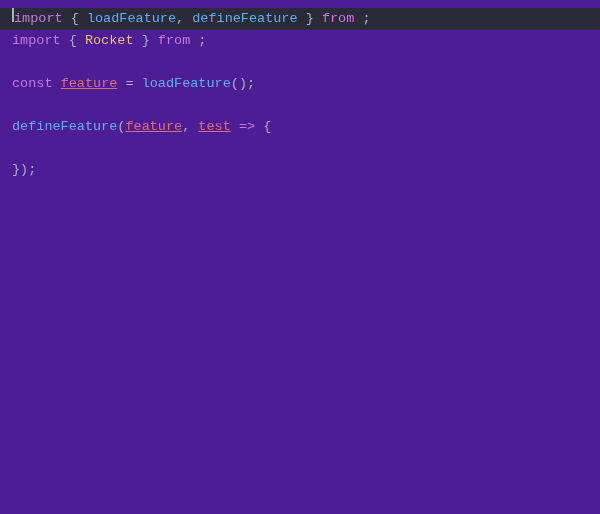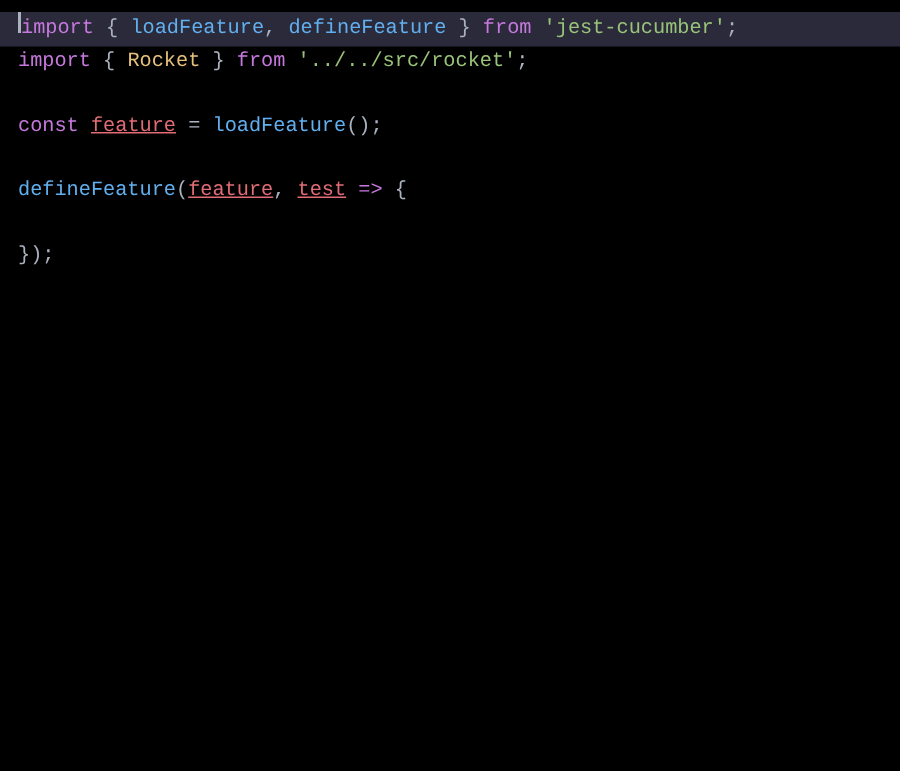--- a/index.html
+++ b/index.html
@@ -14,21 +14,21 @@
       background-color: #1e1e2e;
       font-family: 'Courier New', Courier, monospace;
       font-size: 13.5px;
       line-height: 1.6;
       overflow: hidden;
     }
 
     .code-editor {
       width: 100%;
       height: 100%;
-      background-color: #000000;
+      background-color: #4c1d95;
       padding: 8px 0;
     }
 
     .code-line {
       display: flex;
       align-items: baseline;
       padding: 0 12px;
       white-space: pre;
       min-height: 21px;
     }
@@ -63,25 +63,25 @@
       0%, 100% { opacity: 1; }
       50% { opacity: 0; }
     }
   </style>
 </head>
 <body>
 
 <div class="code-editor">
 
   <div class="code-line highlighted">
-    <span class="cursor"></span><span class="kw-import">import</span><span class="plain"> { </span><span class="func-name">loadFeature</span><span class="plain">, </span><span class="func-name">defineFeature</span><span class="plain"> } </span><span class="kw-from">from</span><span class="plain"> </span><span class="string">'jest-cucumber'</span><span class="plain">;</span>
+    <span class="cursor"></span><span class="kw-import">import</span><span class="plain"> { </span><span class="func-name">loadFeature</span><span class="plain">, </span><span class="func-name">defineFeature</span><span class="plain"> } </span><span class="kw-from">from</span><span class="plain"> </span><span class="plain">;</span>
   </div>
 
   <div class="code-line">
-    <span class="kw-import">import</span><span class="plain"> { </span><span class="prop">Rocket</span><span class="plain"> } </span><span class="kw-from">from</span><span class="plain"> </span><span class="string">'../../src/rocket'</span><span class="plain">;</span>
+    <span class="kw-import">import</span><span class="plain"> { </span><span class="prop">Rocket</span><span class="plain"> } </span><span class="kw-from">from</span><span class="plain"> </span><span class="plain">;</span>
   </div>
 
   <div class="code-line">&nbsp;</div>
 
   <div class="code-line">
     <span class="kw-const">const</span><span class="plain"> </span><span class="var-name">feature</span><span class="plain"> = </span><span class="func-name">loadFeature</span><span class="plain">(</span><span class="plain">);</span>
   </div>
 
   <div class="code-line">&nbsp;</div>
 

